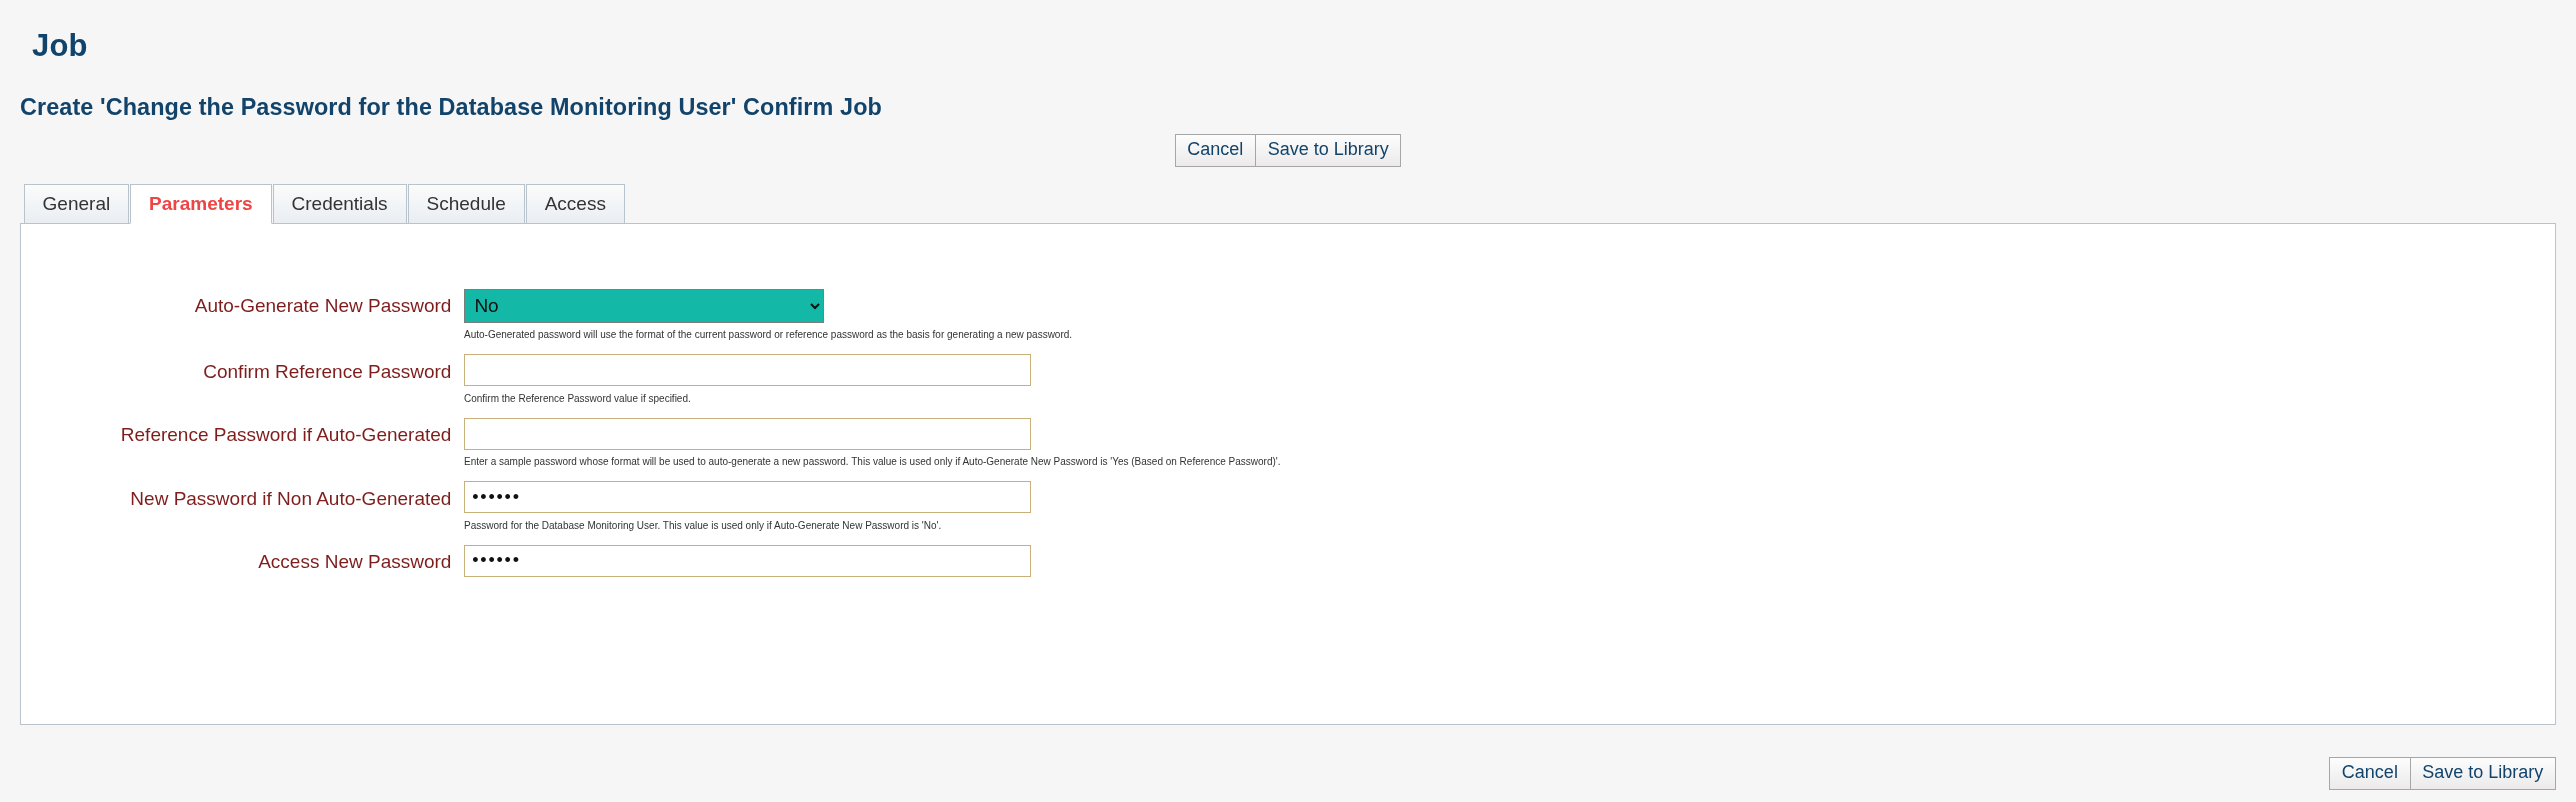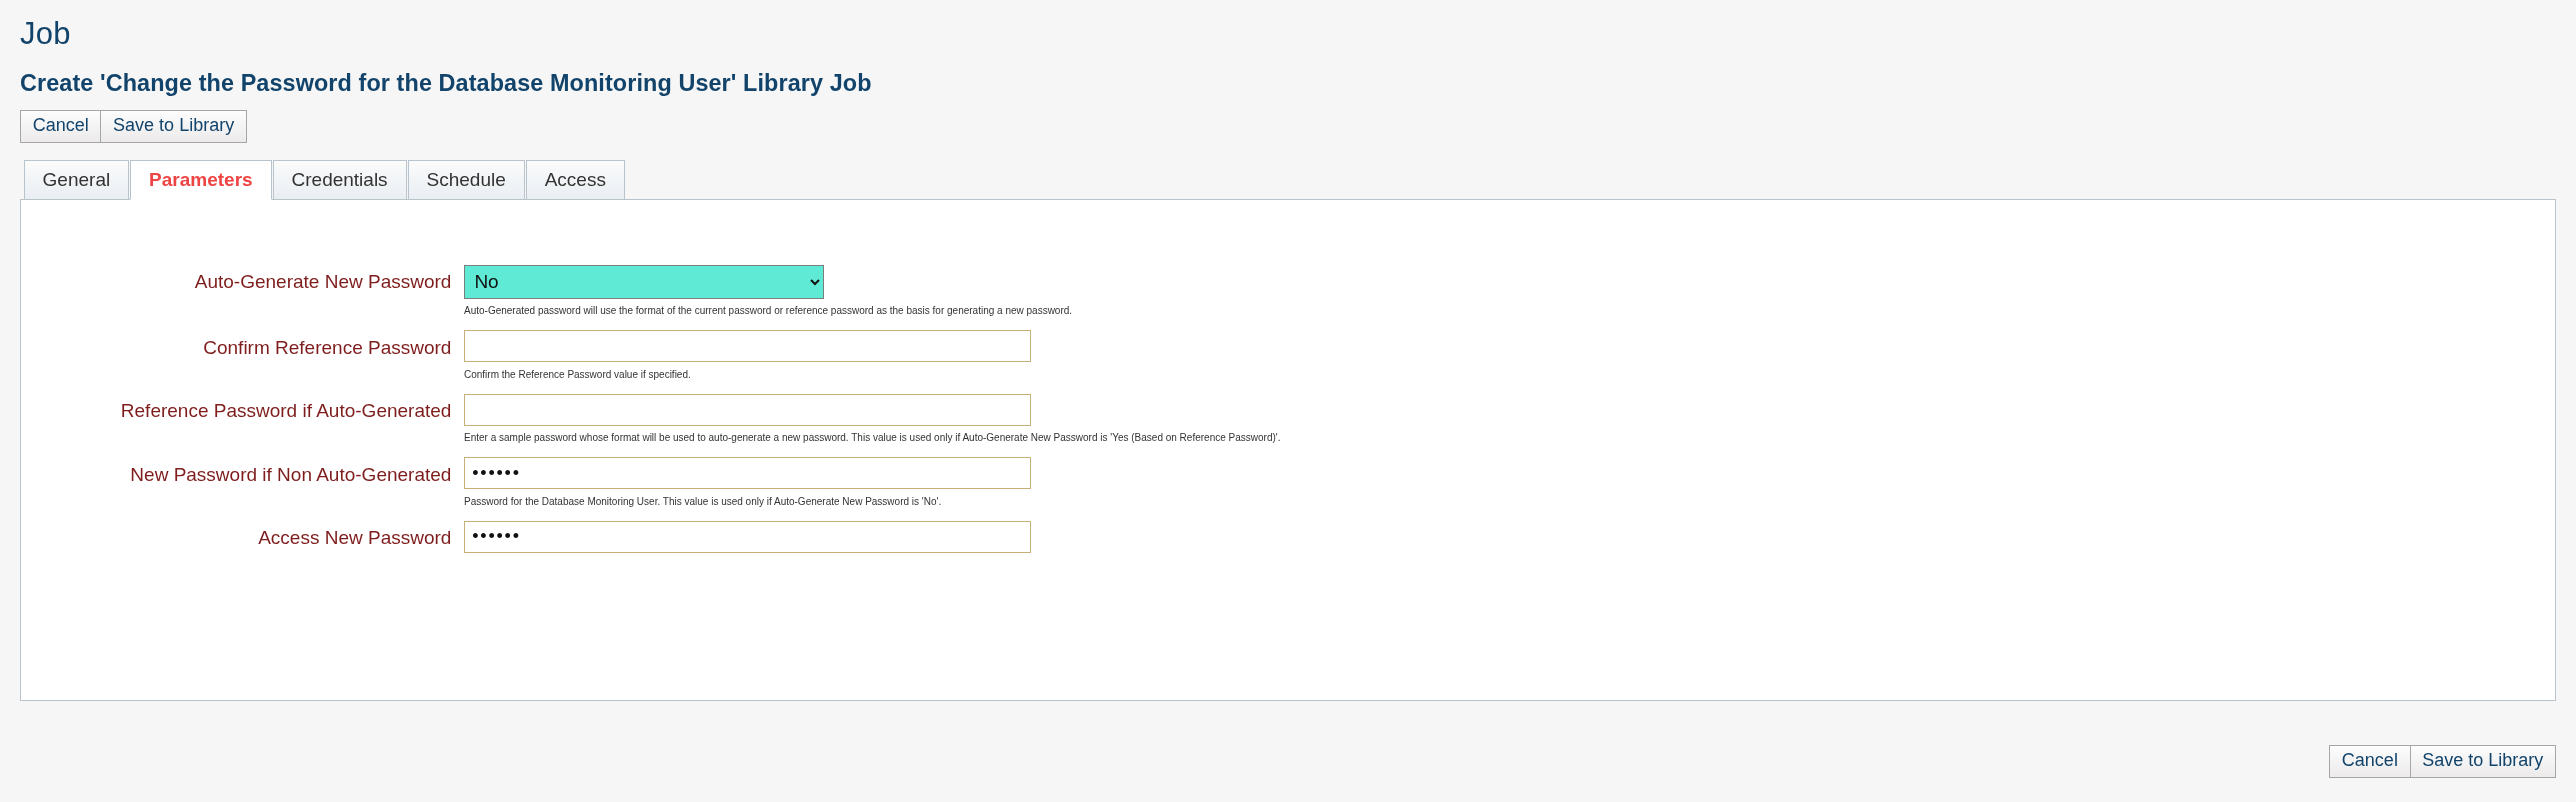--- a/index.html
+++ b/index.html
@@ -17,37 +17,37 @@
   .page {
     position: relative;
     width: 2576px;
     height: 803px;
     box-sizing: border-box;
     background: #f6f6f6;
     padding: 0 20px;
   }
   .page-title {
     font-size: 31px;
-    font-weight: normal;
+    font-weight: bold;
     color: #11436b;
-    margin: 0;
+    margin: 12px;
     padding-top: 16px;
     letter-spacing: 0.2px;
   }
   .sub-title {
     font-size: 23.4px;
     font-weight: bold;
     color: #11436b;
     margin: 0;
     padding-top: 18px;
     letter-spacing: 0.1px;
   }
   .button-row {
     display: flex;
-    justify-content: flex-start;
+    justify-content: center;
     align-items: center;
     gap: 0px;
     margin-top: 12.6px;
   }
   .button-row.bottom {
     position: absolute;
     right: 20px;
     bottom: 25px;
     margin-top: 0;
   }
@@ -132,21 +132,21 @@
     max-width: 900px;
   }
   select.input-select {
     font-family: "Liberation Sans", sans-serif;
     font-size: 19px;
     color: #111;
     width: 360px;
     height: 34px;
     padding: 2.7px 5.4px;
     border: 0.9px solid #7d7d7d;
-    background: #5eead4;
+    background: #14b8a6;
     box-sizing: border-box;
   }
   input.text-input {
     font-family: "Liberation Sans", sans-serif;
     font-size: 18px;
     color: #111;
     width: 567px;
     height: 32px;
     padding: 2.7px 7.2px;
     border: 0.9px solid #c9b07a;
@@ -156,21 +156,21 @@
   input.text-input.pw {
     letter-spacing: 1.8px;
   }
 </style>
 </head>
 <body>
 
 <div class="page">
 
   <h1 class="page-title">Job</h1>
-  <h2 class="sub-title">Create 'Change the Password for the Database Monitoring User' Library Job</h2>
+  <h2 class="sub-title">Create 'Change the Password for the Database Monitoring User' Confirm Job</h2>
 
   <div class="button-row top">
     <button class="btn">Cancel</button>
     <button class="btn primary">Save to Library</button>
   </div>
 
   <div class="tabs">
     <div class="tab">General</div>
     <div class="tab active">Parameters</div>
     <div class="tab">Credentials</div>

